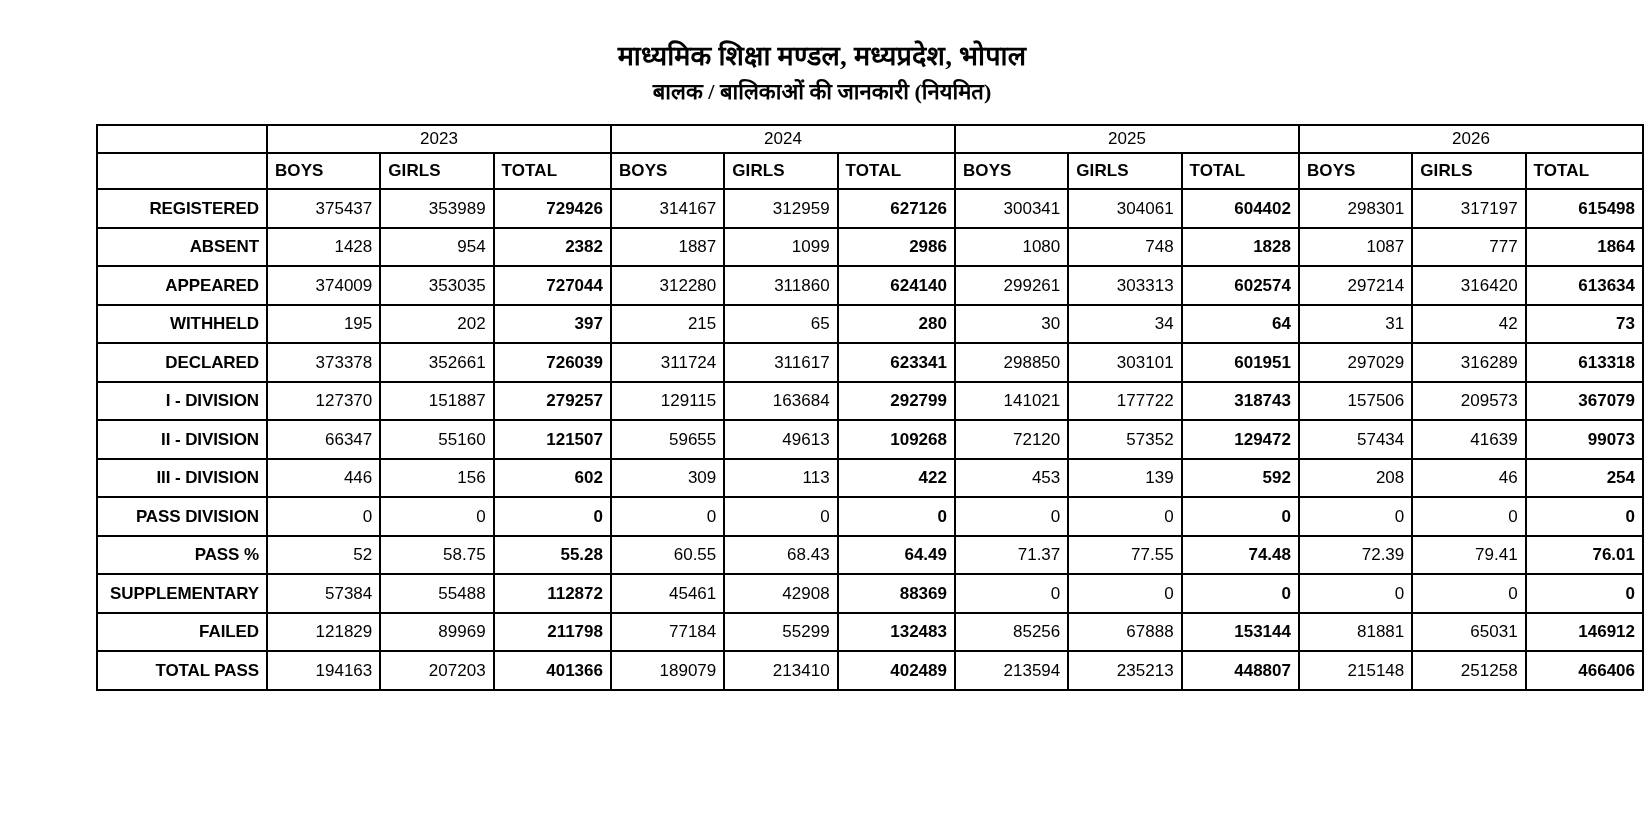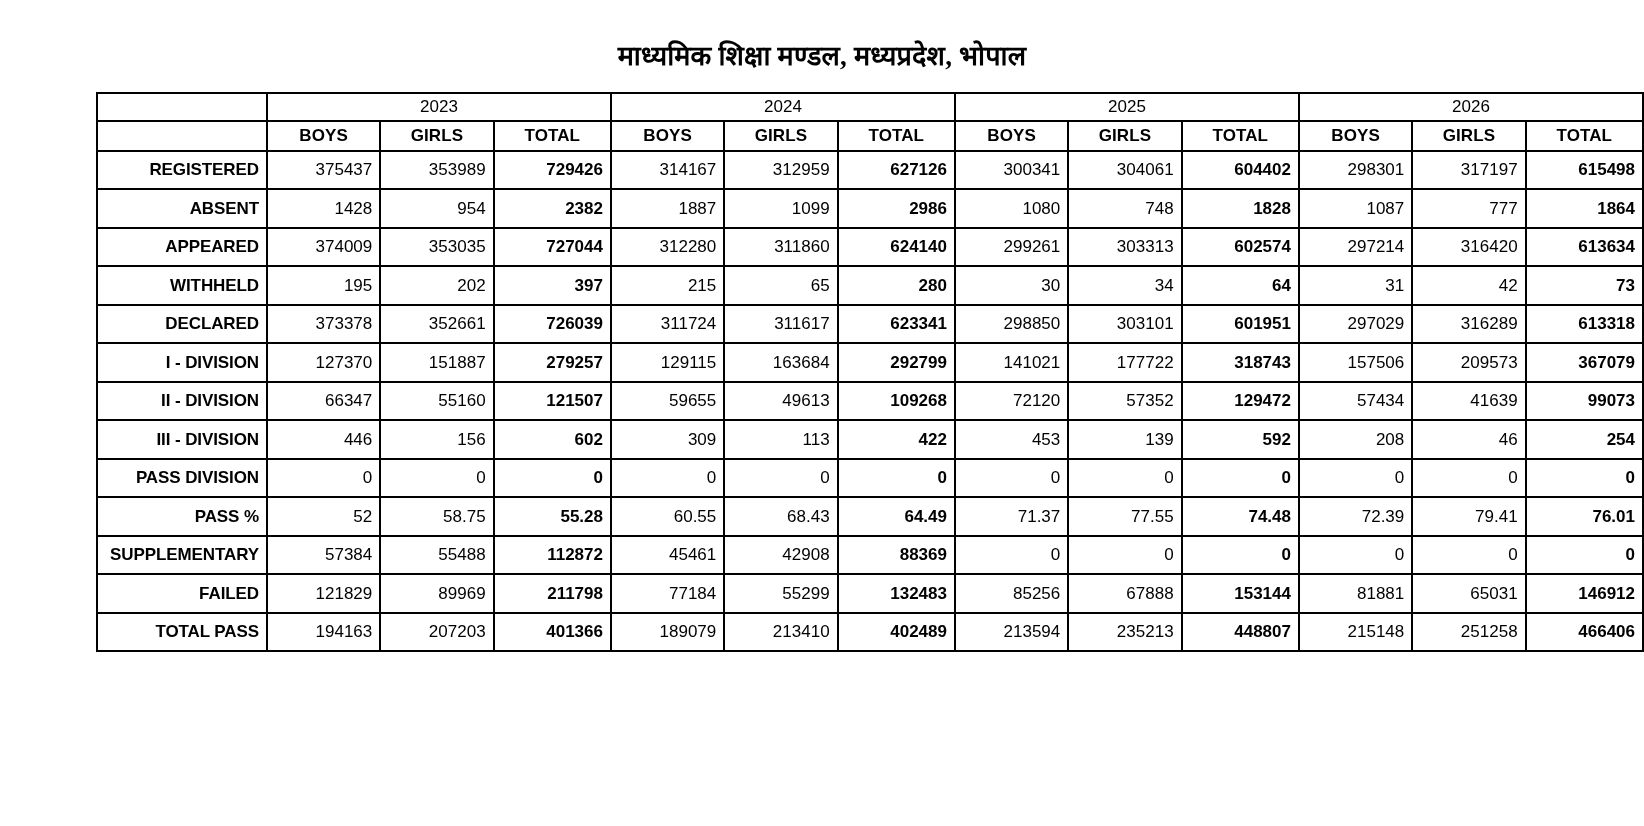--- a/index.html
+++ b/index.html
@@ -82,24 +82,24 @@
 
   
   tr.year-row th {
     height: 28px;
     font-size: 17px;
     font-weight: 400;
     text-align: center;
     vertical-align: middle;
   }
   tr.sub-row th {
-    height: 30px;
-    font-size: 17px;
-    font-weight: 700;
-    text-align: center;
+    height: 36px;
+    font-size: 17px;
+    font-weight: 700;
+    text-align: left;
     vertical-align: middle;
     letter-spacing: 0.1px;
   }
 
   
   .corner {
     border-top: 2px solid #000000;
   }
 
   
@@ -127,20 +127,21 @@
   col.c-girls { width: 112px; }
   col.c-total { width: 116px; }
 </style>
 </head>
 <body>
 
 <div class="page">
 
   <div class="heading">
     <div class="title-main">माध्यमिक शिक्षा मण्डल, मध्यप्रदेश, भोपाल</div>
+    <div class="title-sub2">बालक / बालिकाओं की जानकारी (नियमित)</div>
   </div>
 
   <div class="table-wrap">
     <table class="stats">
       <colgroup id="colgroup-holder">
         <col class="c-label">
       <col class="c-boys">
           <col class="c-girls">
           <col class="c-total">
           <col class="c-boys">

